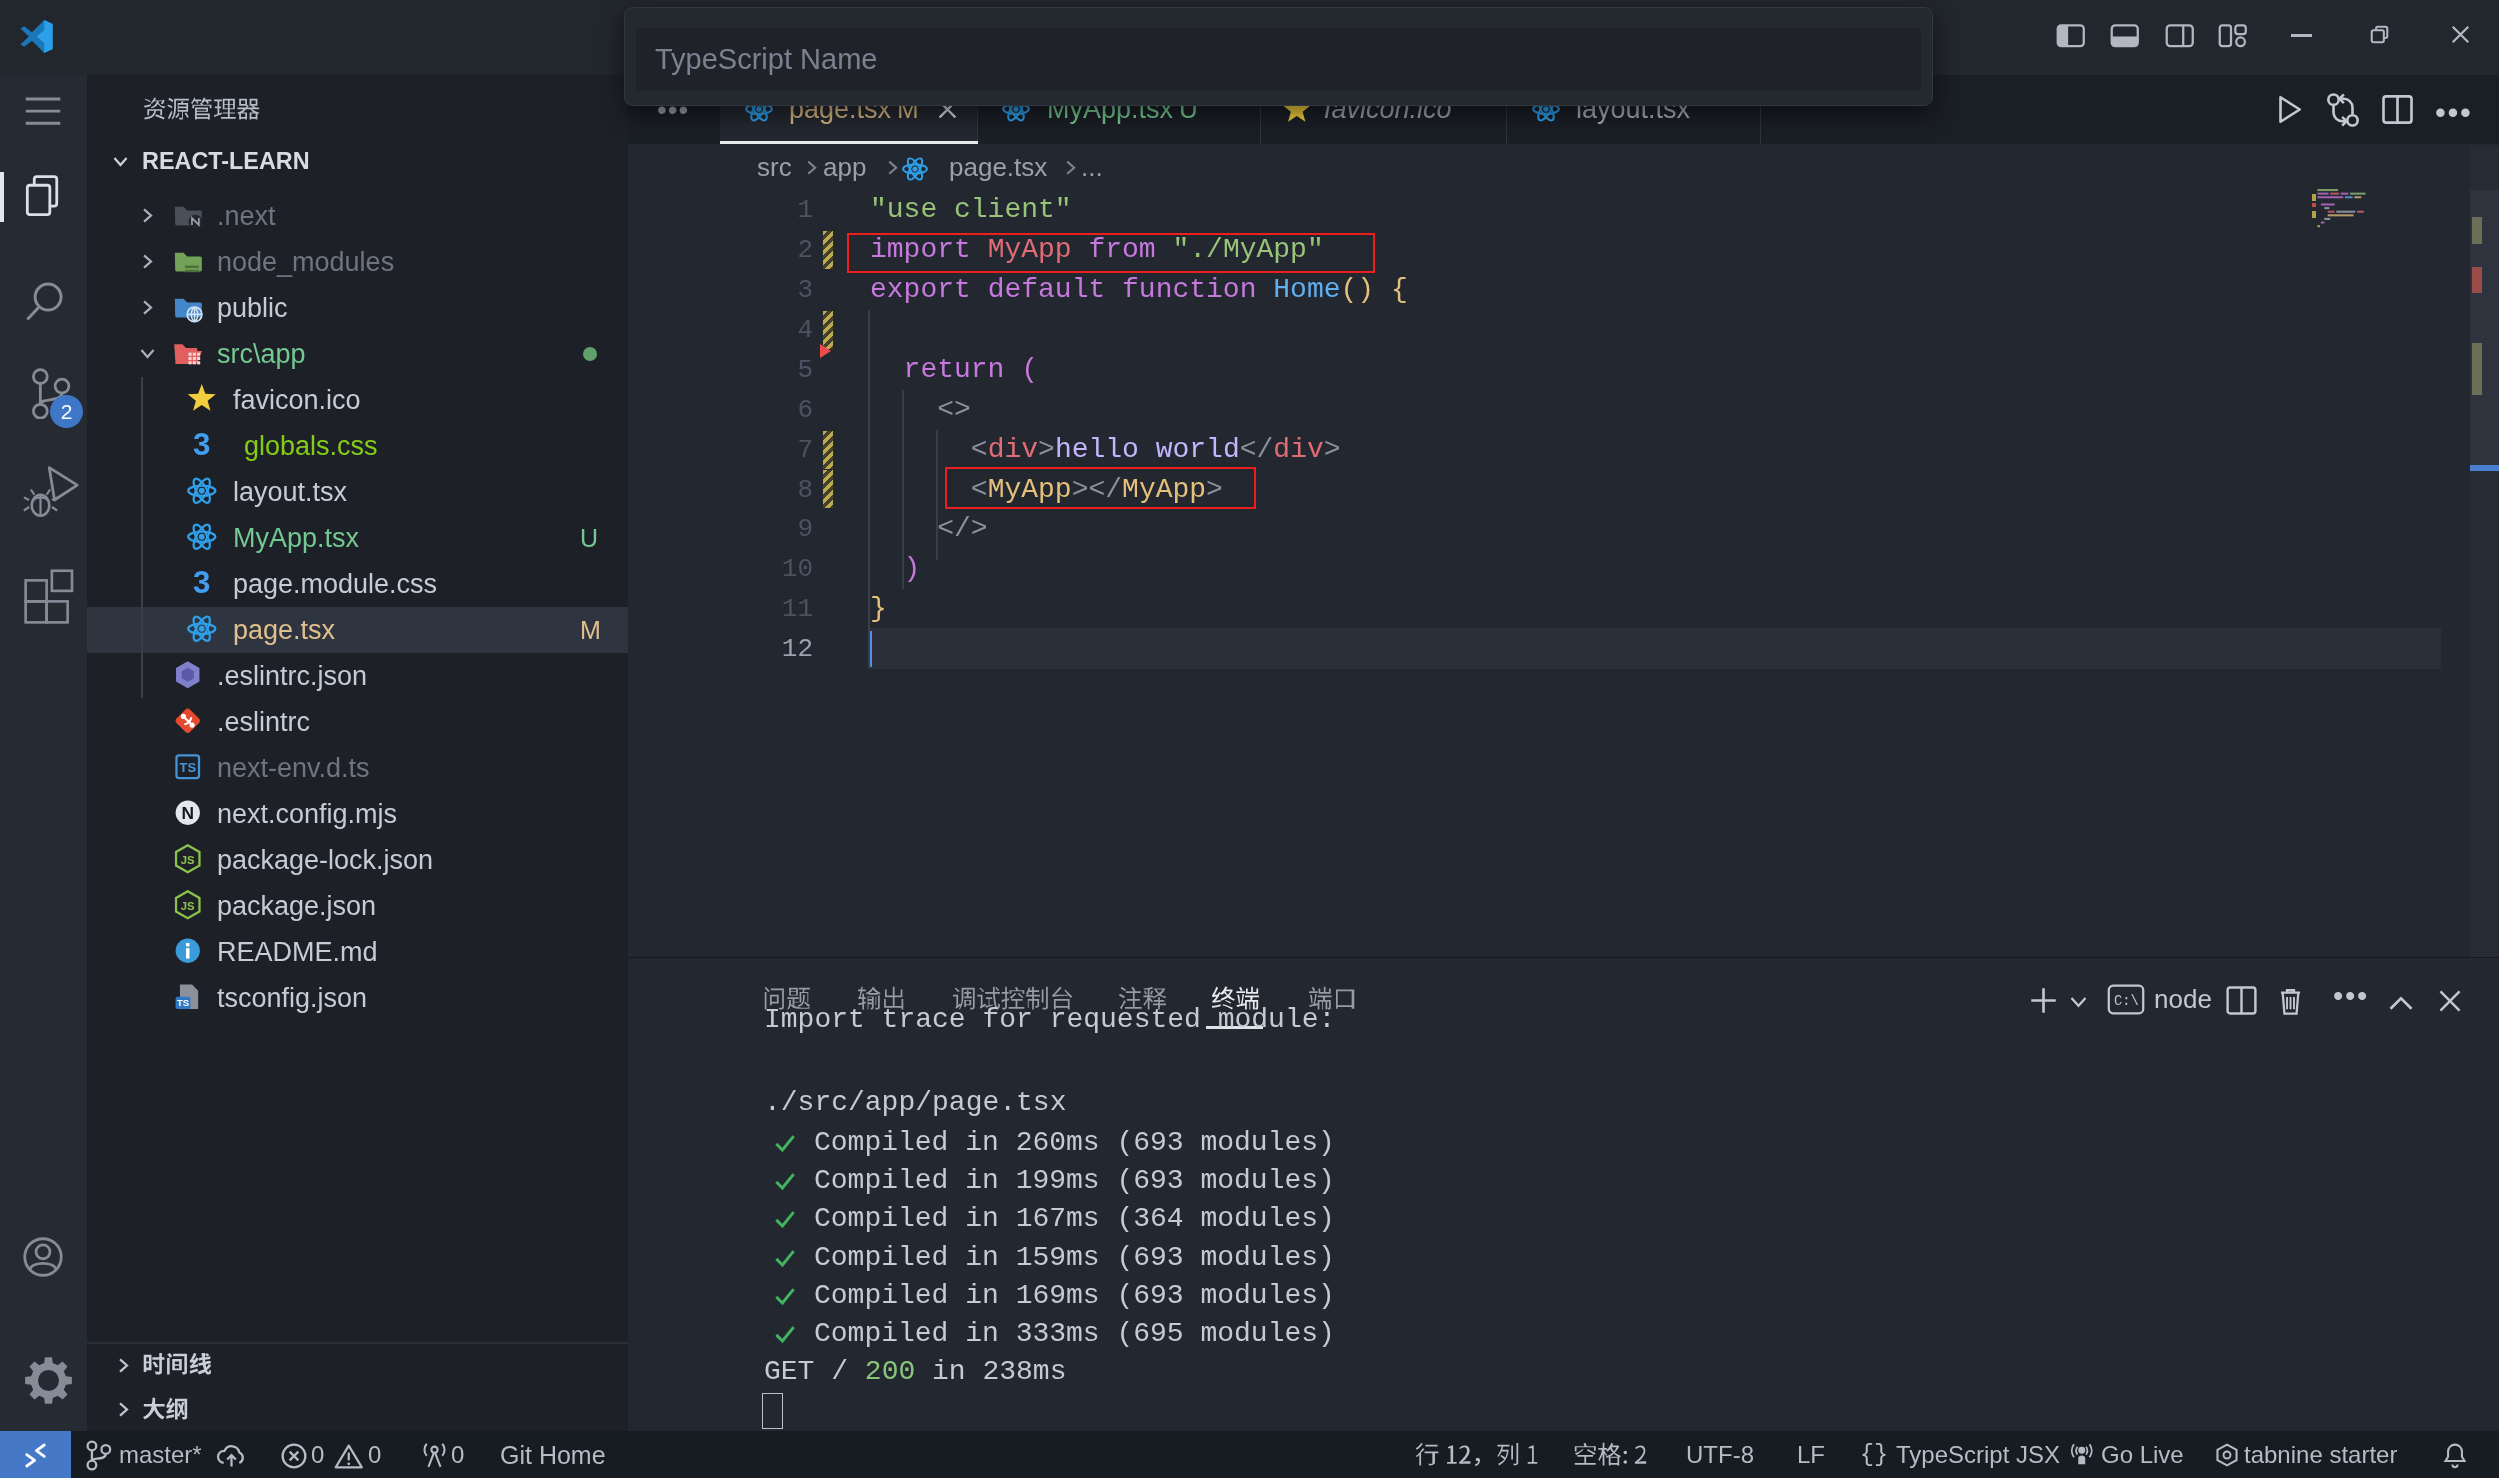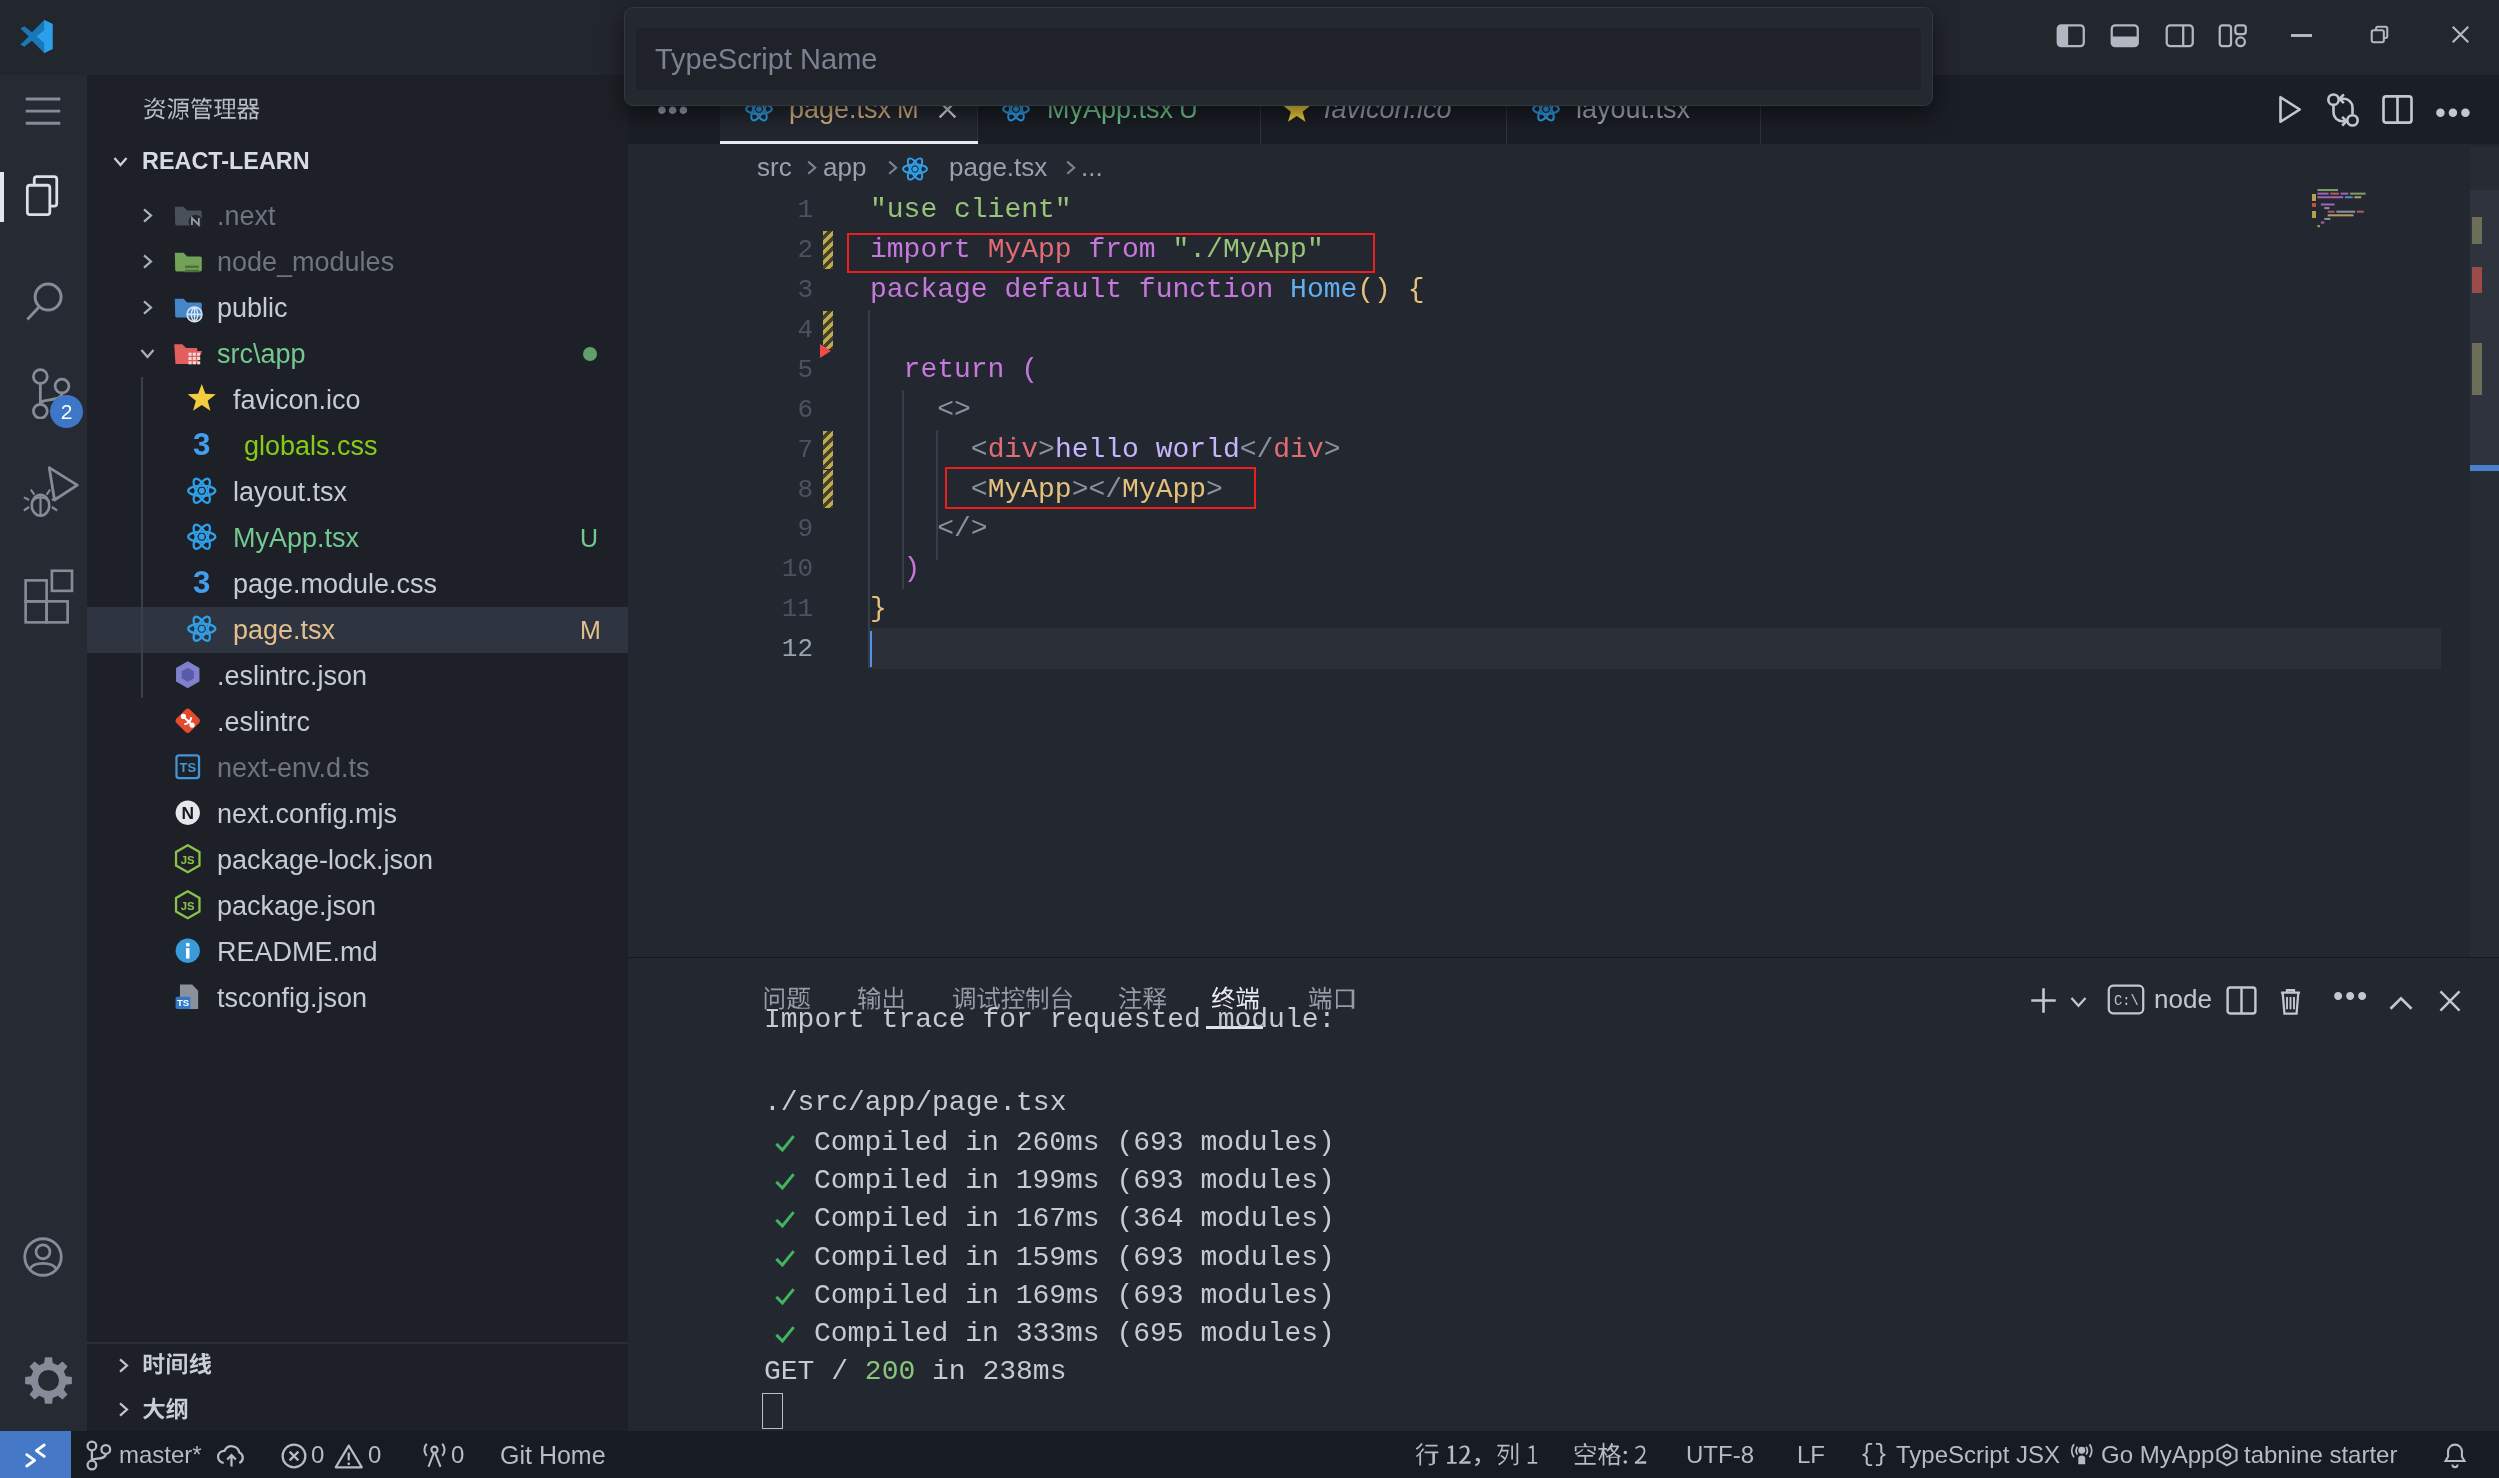--- a/index.html
+++ b/index.html
@@ -307,21 +307,21 @@
 <div class="abs" style="left:1062px;top:159px;z-index:2"><svg width="17.4" height="17.4" viewBox="0 0 20 20">
       <polyline points="6,3 14,10 6,17" fill="none" stroke="#7d8490" stroke-width="2.4"></polyline>
     </svg></div>
 <div class="abs" style="left:1081px;top:144px;height:46px;line-height:46px;font-size:26px;color:#9aa1ad;z-index:2">...</div>
 <div class="abs" id="codearea"></div>
 <div class="ln abs" style="left:628px;top:190px;color:#4b5363">1</div>
 <div class="codeline" style="left:870px;top:190px"><span style="color:#98c379">"use client"</span></div>
 <div class="ln abs" style="left:628px;top:230px;color:#4b5363">2</div>
 <div class="codeline" style="left:870px;top:230px"><span style="color:#c678dd">import </span><span style="color:#e06c75">MyApp </span><span style="color:#c678dd">from </span><span style="color:#98c379">"./MyApp"</span></div>
 <div class="ln abs" style="left:628px;top:270px;color:#4b5363">3</div>
-<div class="codeline" style="left:870px;top:270px"><span style="color:#c678dd">package </span><span style="color:#c678dd">default </span><span style="color:#c678dd">function </span><span style="color:#61afef">Home</span><span style="color:#e5c07b">()</span><span style="color:#abb2bf"> </span><span style="color:#e5c07b">{</span></div>
+<div class="codeline" style="left:870px;top:270px"><span style="color:#c678dd">export </span><span style="color:#c678dd">default </span><span style="color:#c678dd">function </span><span style="color:#61afef">Home</span><span style="color:#e5c07b">()</span><span style="color:#abb2bf"> </span><span style="color:#e5c07b">{</span></div>
 <div class="ln abs" style="left:628px;top:310px;color:#4b5363">4</div>
 <div class="codeline" style="left:870px;top:310px"></div>
 <div class="ln abs" style="left:628px;top:350px;color:#4b5363">5</div>
 <div class="codeline" style="left:870px;top:350px">  <span style="color:#c678dd">return </span><span style="color:#c678dd">(</span></div>
 <div class="ln abs" style="left:628px;top:390px;color:#4b5363">6</div>
 <div class="codeline" style="left:870px;top:390px">    <span style="color:#8a919d">&lt;&gt;</span></div>
 <div class="ln abs" style="left:628px;top:430px;color:#4b5363">7</div>
 <div class="codeline" style="left:870px;top:430px">      <span style="color:#8a919d">&lt;</span><span style="color:#e06c75">div</span><span style="color:#8a919d">&gt;</span><span style="color:#c4b5fd">hello world</span><span style="color:#8a919d">&lt;/</span><span style="color:#e06c75">div</span><span style="color:#8a919d">&gt;</span></div>
 <div class="ln abs" style="left:628px;top:470px;color:#4b5363">8</div>
 <div class="codeline" style="left:870px;top:470px">      <span style="color:#8a919d">&lt;</span><span style="color:#e5c07b">MyApp</span><span style="color:#8a919d">&gt;&lt;/</span><span style="color:#e5c07b">MyApp</span><span style="color:#8a919d">&gt;</span></div>
@@ -490,21 +490,21 @@
 <div class="abs" style="left:1686px;top:1431px;line-height:48px;font-size:24px;color:#b6bbc4">UTF-8</div>
 <div class="abs" style="left:1797px;top:1431px;line-height:48px;font-size:24px;color:#b6bbc4">LF</div>
 <div class="abs" style="left:1860px;top:1431px;line-height:48px;font-size:23.4px;color:#b6bbc4;font-family:'Liberation Mono',monospace">{}</div>
 <div class="abs" style="left:1896px;top:1431px;line-height:48px;font-size:24px;color:#b6bbc4">TypeScript JSX</div>
 <div class="abs" style="left:2067px;top:1439px"><svg width="29.5" height="29.5" viewBox="0 0 34 34">
       <circle cx="17" cy="13" r="4" fill="#b6bbc4"></circle>
       <path d="M13,29 v-7 c0,-4 8,-4 8,0 v7" fill="#b6bbc4"></path>
       <path d="M8,6 a13 13 0 0 0 0,15 M26,6 a13 13 0 0 1 0,15" fill="none" stroke="#b6bbc4" stroke-width="2.2"></path>
       <path d="M12,9 a8 8 0 0 0 0,9 M22,9 a8 8 0 0 1 0,9" fill="none" stroke="#b6bbc4" stroke-width="2"></path>
     </svg></div>
-<div class="abs" style="left:2101px;top:1431px;line-height:48px;font-size:24px;color:#b6bbc4">Go MyApp</div>
+<div class="abs" style="left:2101px;top:1431px;line-height:48px;font-size:24px;color:#b6bbc4">Go Live</div>
 <div class="abs" style="left:2214px;top:1442px"><svg width="26" height="26" viewBox="0 0 30 30">
       <path d="M15,3 L26,9 V21 L15,27 L4,21 V9 Z" fill="none" stroke="#b6bbc4" stroke-width="2.4"></path>
       <circle cx="15" cy="15" r="4" fill="none" stroke="#b6bbc4" stroke-width="2.2"></circle>
     </svg></div>
 <div class="abs" style="left:2244px;top:1431px;line-height:48px;font-size:24px;color:#b6bbc4">tabnine starter</div>
 <div class="abs" style="left:2442px;top:1441px"><svg width="26" height="28" viewBox="0 0 30 32">
       <path d="M15,4 a8 8 0 0 1 8,8 v6 l3,5 H4 l3,-5 v-6 a8 8 0 0 1 8,-8 z" fill="none" stroke="#b6bbc4" stroke-width="2.4"></path>
       <path d="M12,27 a3 3 0 0 0 6,0" fill="none" stroke="#b6bbc4" stroke-width="2.4"></path>
     </svg></div>
 <div class="abs" style="left:624px;top:7px;width:1309px;height:99px;background:#24282f;border:0.9px solid #33373f;border-radius:8.7px;box-shadow:0 8.7px 21px rgba(0,0,0,.5);z-index:50"></div>

